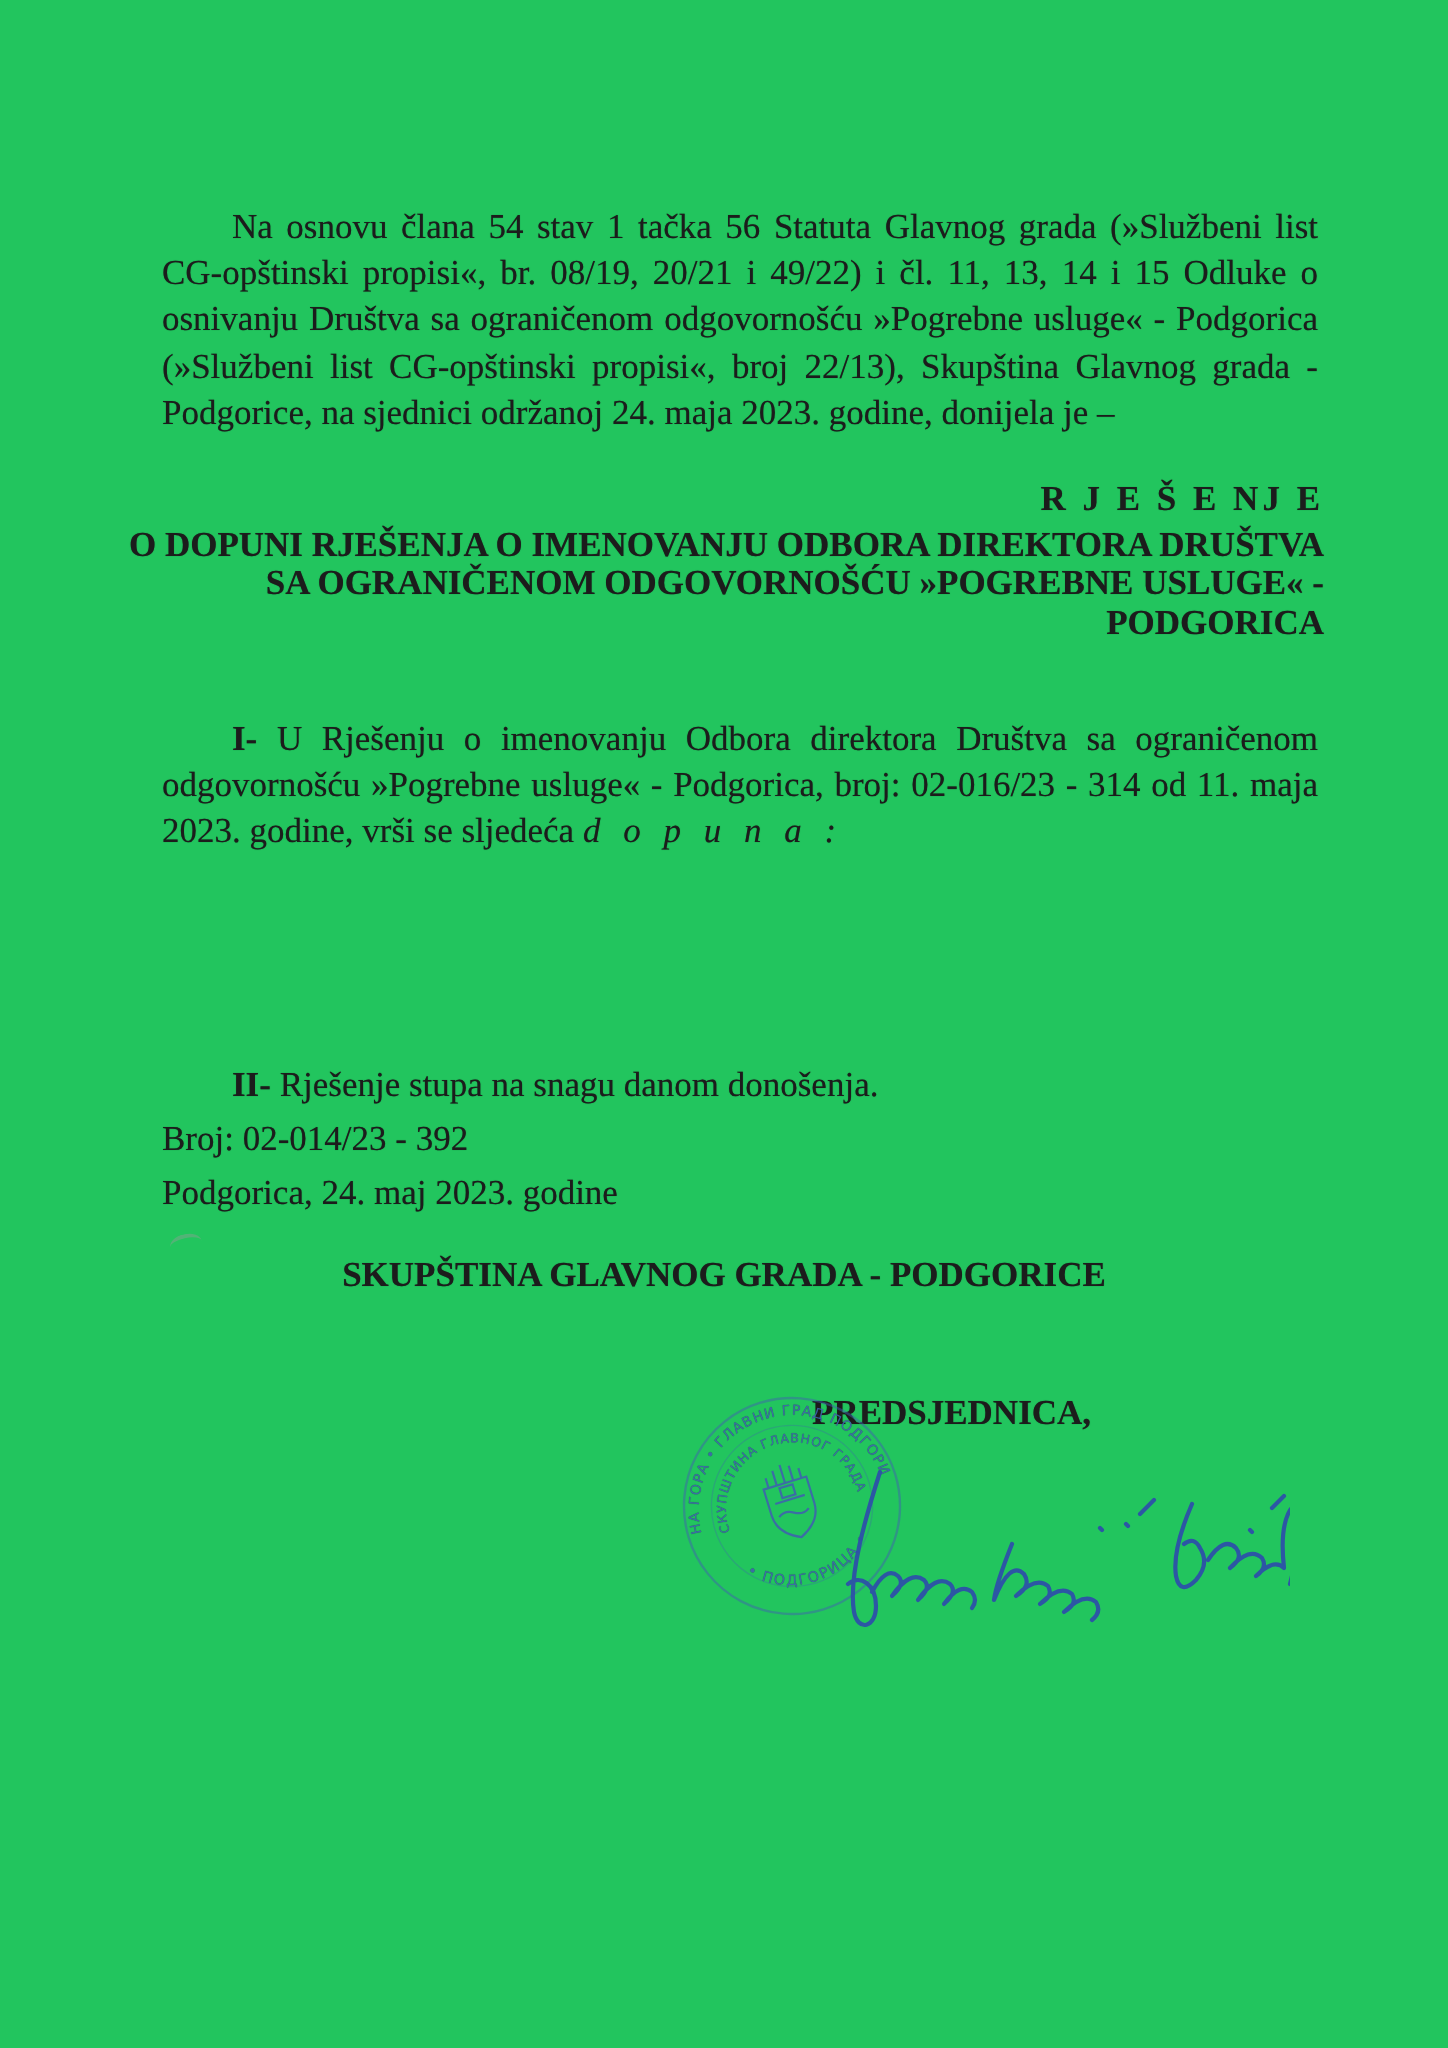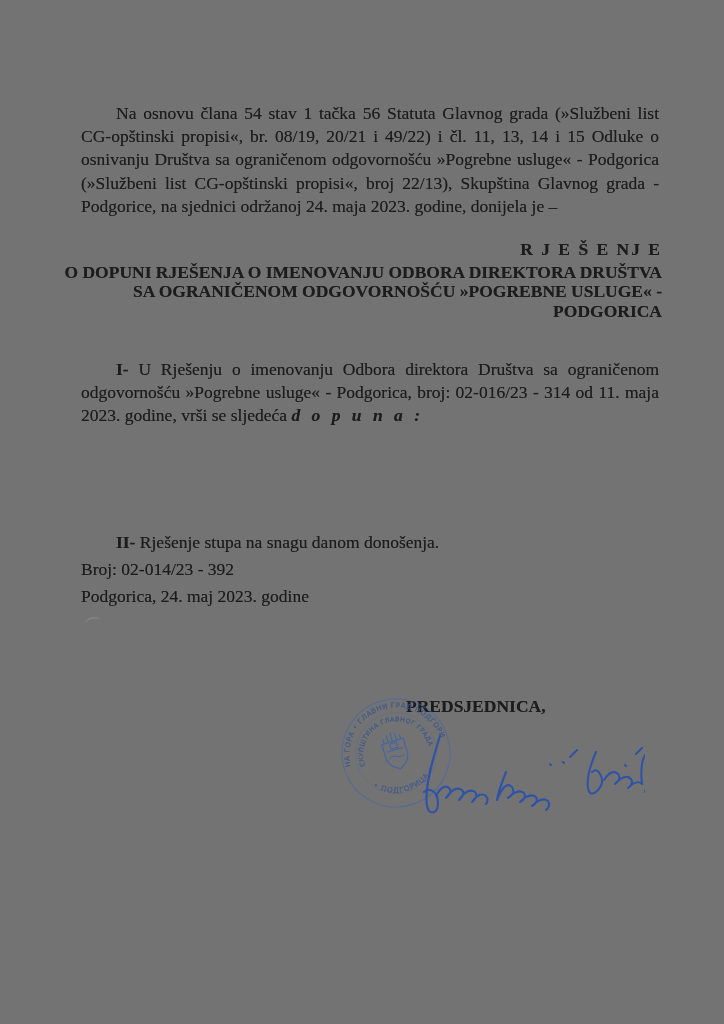--- a/index.html
+++ b/index.html
@@ -1,30 +1,30 @@
 <!DOCTYPE html>
 <html><head>
 <meta charset="utf-8">
 <style>
   html, body { margin: 0; padding: 0; background: #ffffff; }
   .page {
     position: relative;
     width: 724px;
     height: 1024px;
-    background: #737373;
+    background: #22c55e;
     font-family: "Liberation Serif", serif;
     color: #1c1c1c;
     overflow: hidden;
     text-shadow: 0 0 0.4px rgba(20,20,20,0.55); 
   }
   .block { position: absolute; font-size: 17.5px; line-height: 23.4px; }
   .justify { text-align: justify; }
   .b  { font-weight: bold; }
   .i  { font-style: italic; }
-  .bi { font-weight: bold; font-style: italic; }
+  .bi { font-weight: normal; font-style: italic; }
   .sp { letter-spacing: 1.5px; word-spacing: 4px; }
 
   #intro     { left: 81px; top: 84px;  width: 578px; text-indent: 35px; }
   #title     { left: 62px; top: 240px; width: 600px; text-align: right; font-weight: bold; line-height: 19.5px; }
   #title .title-line1 { letter-spacing: 2px; margin-bottom: 3px; }
   #section1  { left: 81px; top: 340px; width: 578px; text-indent: 35px; }
   #amendment { left: 81px; top: 426px; width: 578px; text-indent: 48px; }
   #section2  { left: 81px; top: 513px; width: 578px; text-indent: 35px; }
   #reference { left: 81px; top: 556px; line-height: 26.5px; }
   #issuer    { left: 62px; top: 626px; width: 600px; text-align: center; font-weight: bold; }
@@ -68,20 +68,21 @@
     <span>Rješenje stupa na snagu danom donošenja.</span>
   </p>
 
   <div id="reference" class="block">
     <div>Broj: 02-014/23 - 392</div>
     <div>Podgorica, 24. maj 2023. godine</div>
   </div>
 
   <div id="scan-artifact"></div>
 
+  <div id="issuer" class="block">SKUPŠTINA GLAVNOG GRADA - PODGORICE</div>
 
   <div id="sig-block" class="block">
     <div>PREDSJEDNICA,</div>
   </div>
 
   <div id="stamp">
     <svg width="120" height="122" viewBox="0 0 140 140">
       <defs>
         <path id="arcOuter" d="M15,72 A55,55 0 0 1 125,72"></path>
         <path id="arcInner" d="M31,72 A39,39 0 0 1 109,72"></path>

